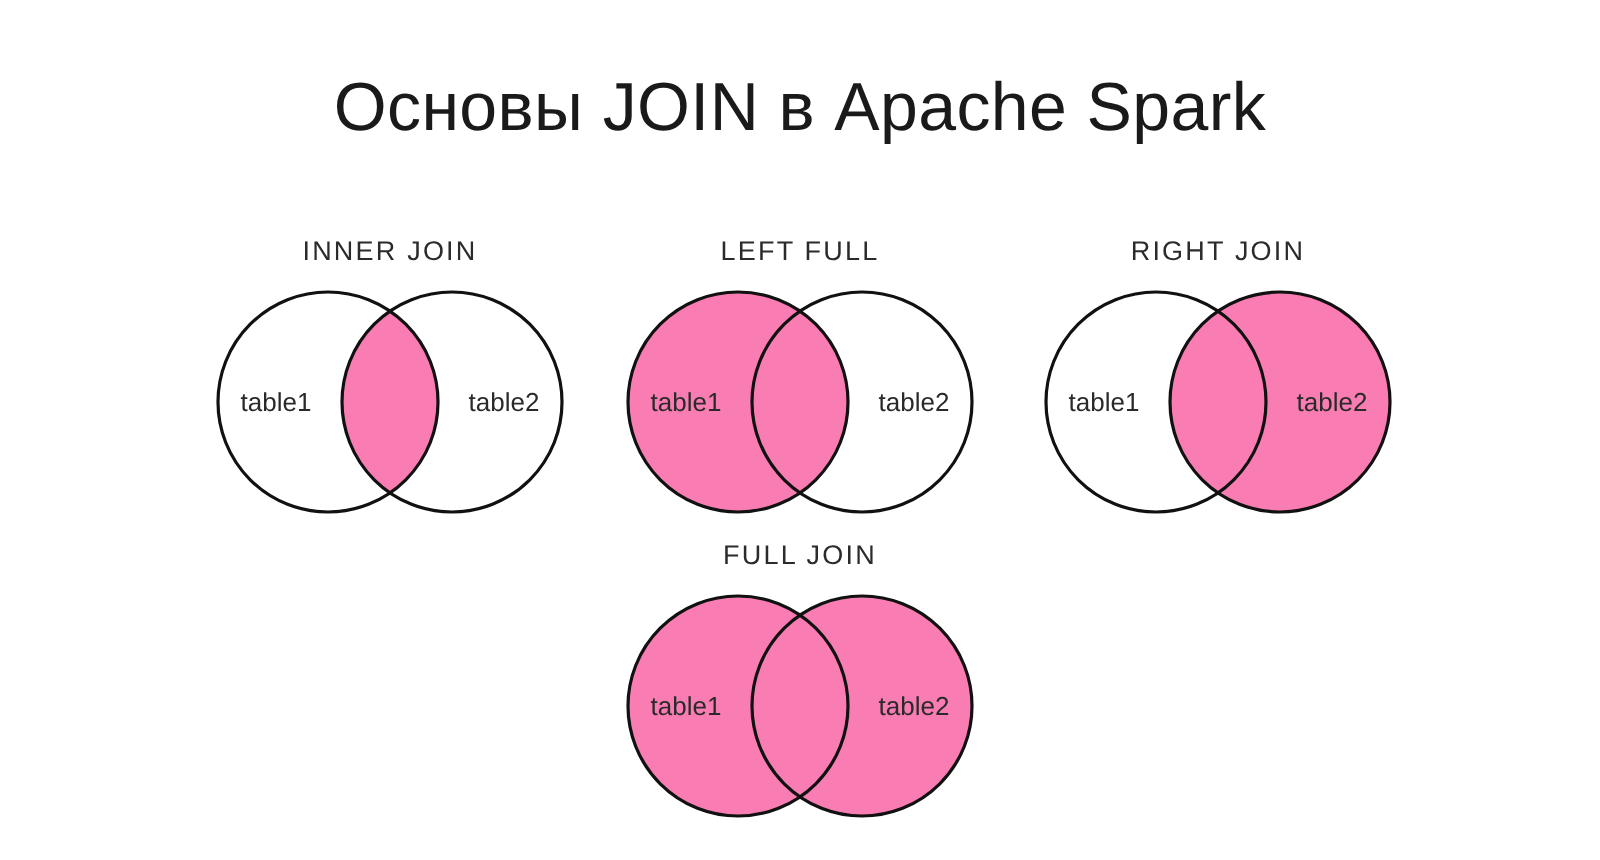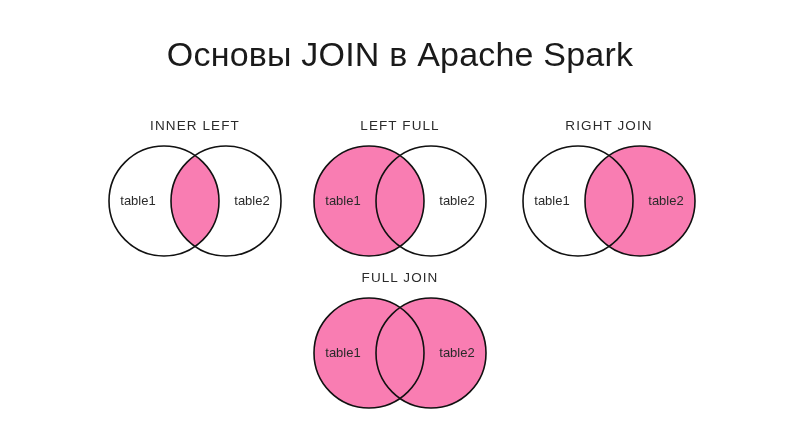--- a/index.html
+++ b/index.html
@@ -79,21 +79,21 @@
   #group-left   { left: 285px; top: 118px; }
   #group-right  { left: 494px; top: 118px; }
   #group-full   { left: 285px; top: 270px; }
 </style>
 </head>
 <body>
 
 <h1 id="page-title">Основы JOIN в Apache Spark</h1>
 
 <div class="venn-group" id="group-inner">
-  <div class="venn-heading">INNER LEFT</div>
+  <div class="venn-heading">INNER JOIN</div>
   <svg class="venn-svg" viewBox="0 0 230 122">
     <defs>
       <clipPath id="clip-inner-left">
           <circle cx="84" cy="61" r="55"></circle>
         </clipPath>
     </defs>
     <circle class="circle-fill-white" cx="84" cy="61" r="55"></circle>
     <circle class="circle-fill-white" cx="146" cy="61" r="55"></circle>
     <g clip-path="url(#clip-inner-left)">
       <circle cx="146" cy="61" r="55" fill="#F97DB2"></circle>

